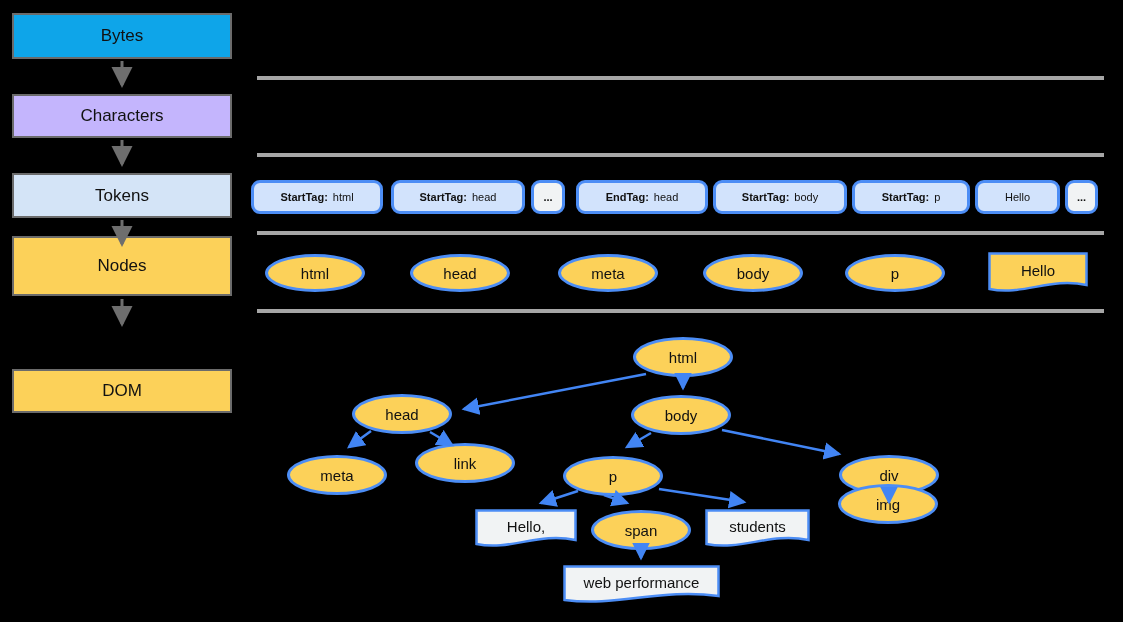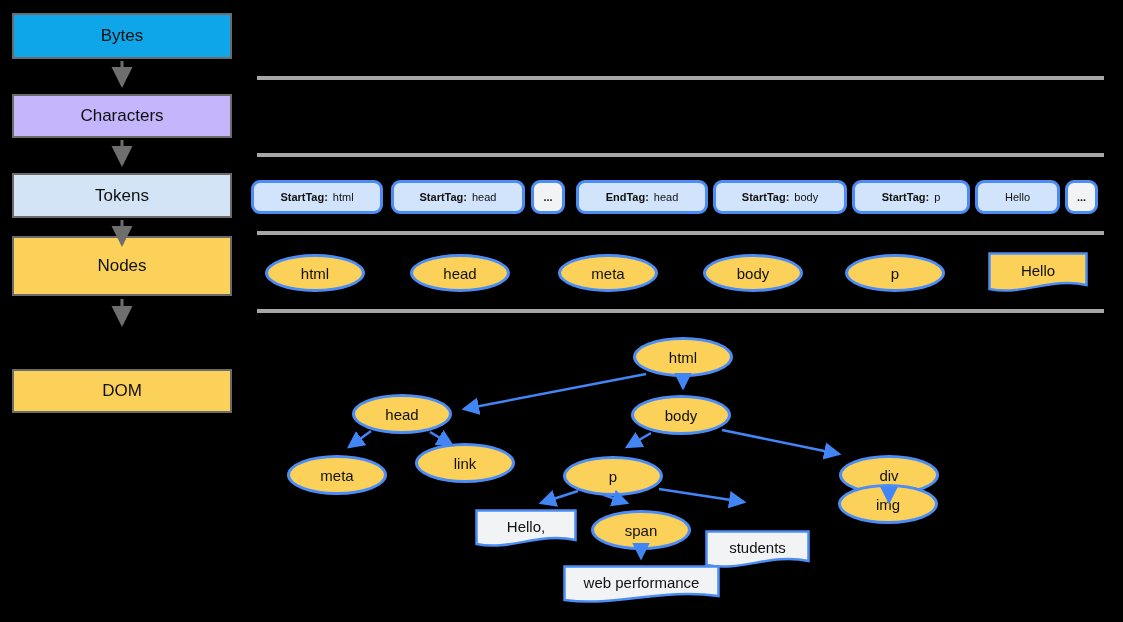--- a/index.html
+++ b/index.html
@@ -114,21 +114,21 @@
   <div class="ellipse tree-node" style="left:839px;top:455px;">div</div>
   <div class="ellipse tree-node" style="left:591px;top:510px;">span</div>
   <div class="ellipse tree-node" style="left:838px;top:484px;">img</div>
 
   <div class="textnode" style="left:475px;top:509px;width:102px;height:38px;">
       <svg width="102" height="46" viewBox="0 0 102 46" class="tn-shape">
         <path d="M1.5 1.5 L100.5 1.5 L100.5 31 C 63.24 23, 35.699999999999996 42, 1.5 35 Z" fill="#F1F3F4" stroke="#4C8DF5" stroke-width="2.5"></path>
       </svg>
       <span class="tn-label">Hello,</span>
     </div>
-  <div class="textnode" style="left:705px;top:509px;width:105px;height:38px;margin-top:21px;">
+  <div class="textnode" style="left:705px;top:509px;width:105px;height:38px;">
       <svg width="105" height="46" viewBox="0 0 105 46" class="tn-shape">
         <path d="M1.5 1.5 L103.5 1.5 L103.5 31 C 65.1 23, 36.75 42, 1.5 35 Z" fill="#F1F3F4" stroke="#4C8DF5" stroke-width="2.5"></path>
       </svg>
       <span class="tn-label">students</span>
     </div>
   <div class="textnode" style="left:563px;top:565px;width:157px;height:38px;">
       <svg width="157" height="46" viewBox="0 0 157 46" class="tn-shape">
         <path d="M1.5 1.5 L155.5 1.5 L155.5 31 C 97.34 23, 54.949999999999996 42, 1.5 35 Z" fill="#F1F3F4" stroke="#4C8DF5" stroke-width="2.5"></path>
       </svg>
       <span class="tn-label">web performance</span>

